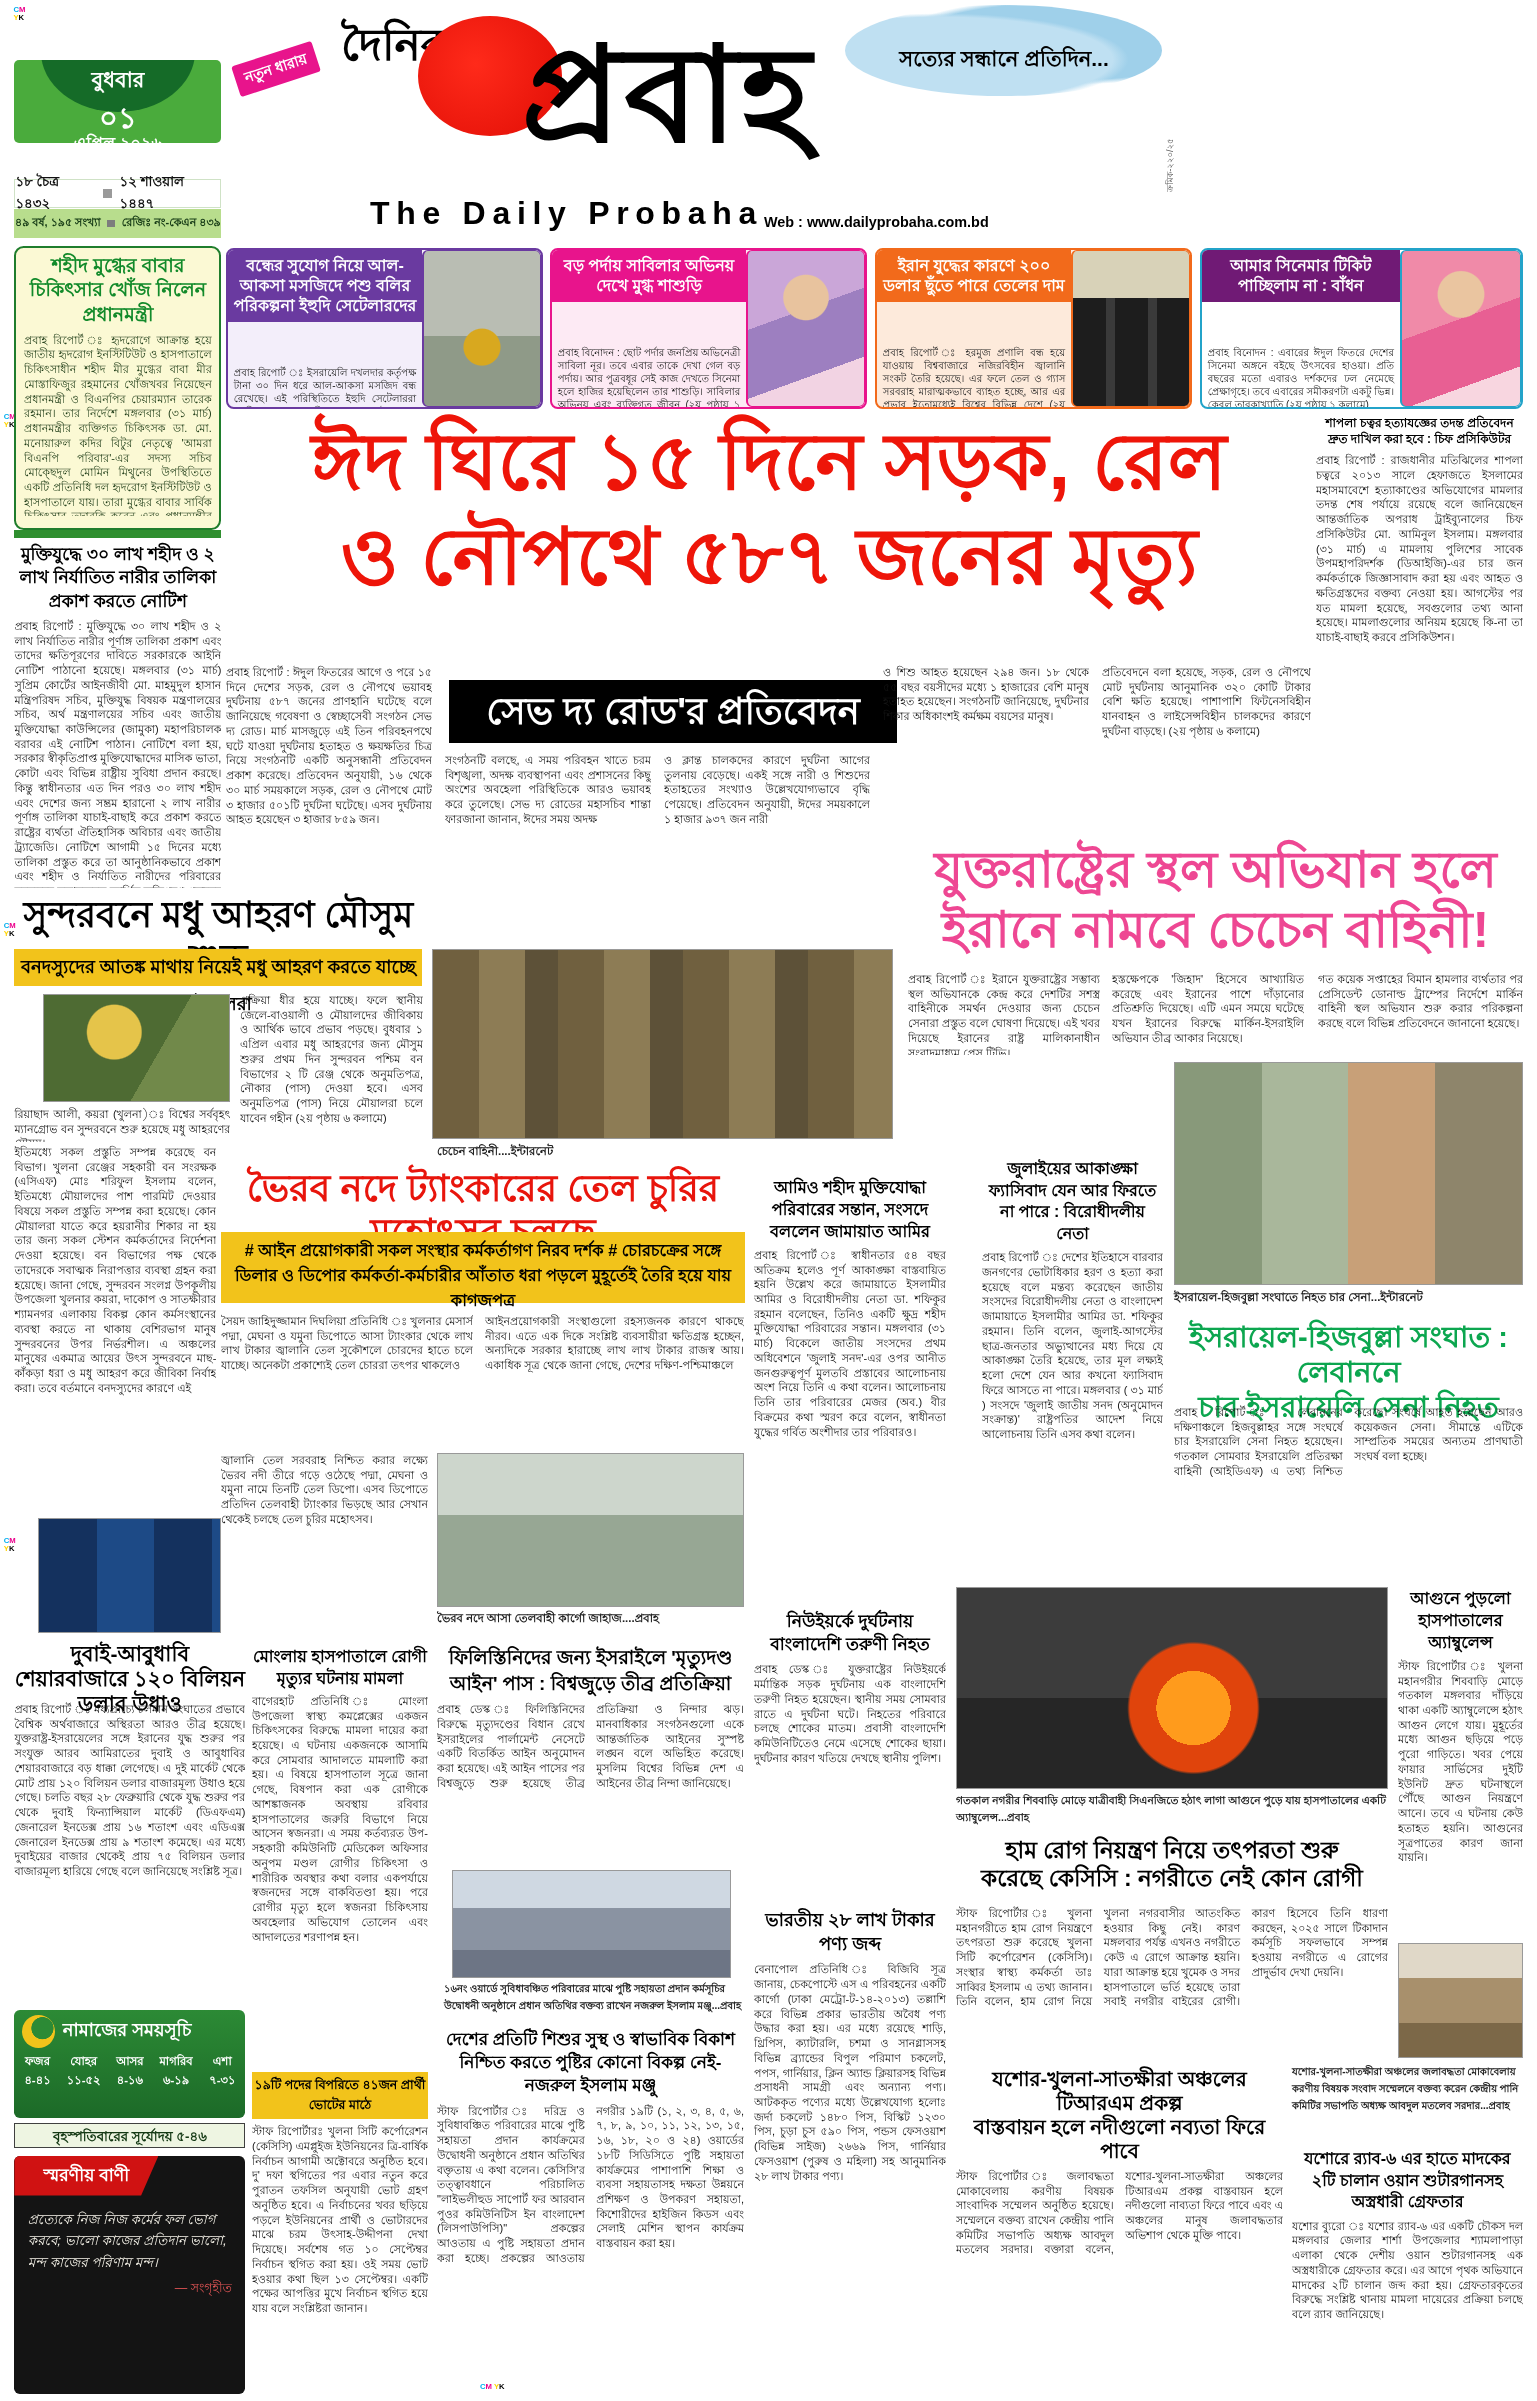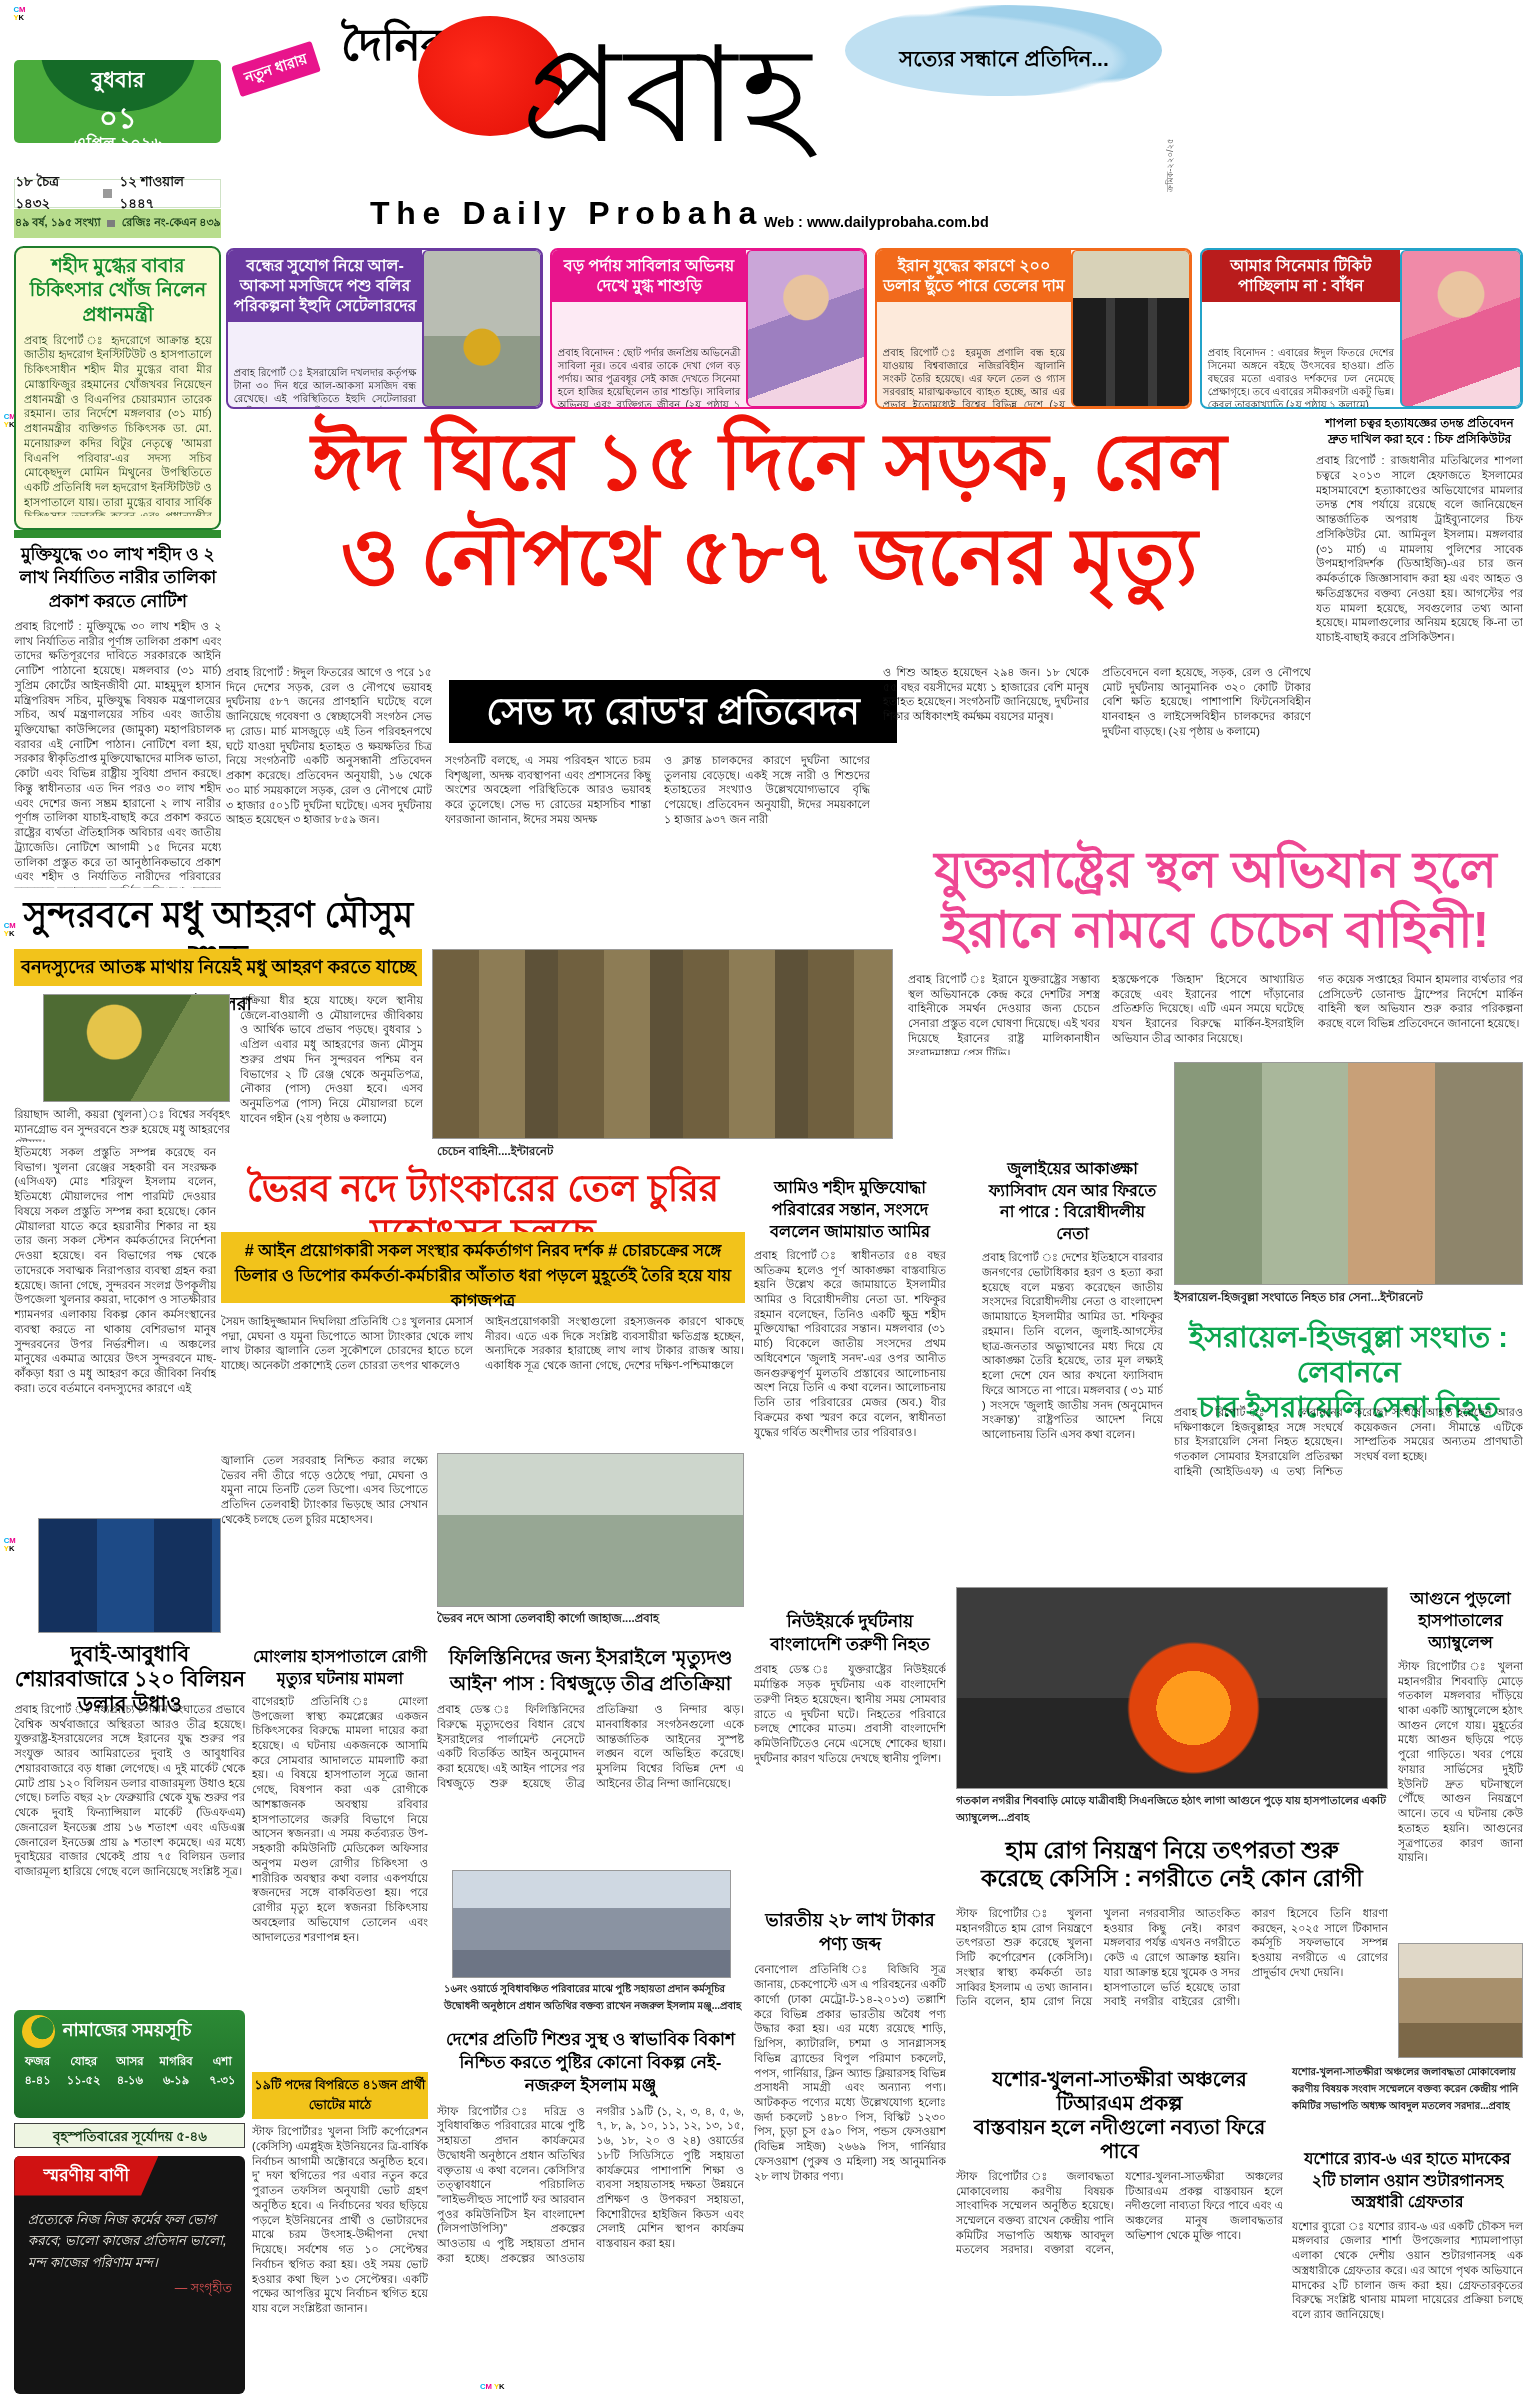--- a/index.html
+++ b/index.html
@@ -95,21 +95,21 @@
     <div class="body-text" style="margin-top:4.8px;height:183px;color:#1c3a14;">প্রবাহ রিপোর্ট ঃ হৃদরোগে আক্রান্ত হয়ে জাতীয় হৃদরোগ ইনস্টিটিউট ও হাসপাতালে চিকিৎসাধীন শহীদ মীর মুগ্ধের বাবা মীর মোস্তাফিজুর রহমানের খোঁজখবর নিয়েছেন প্রধানমন্ত্রী ও বিএনপির চেয়ারম্যান তারেক রহমান। তার নির্দেশে মঙ্গলবার (৩১ মার্চ) প্রধানমন্ত্রীর ব্যক্তিগত চিকিৎসক ডা. মো. মনোয়ারুল কদির বিটুর নেতৃত্বে 'আমরা বিএনপি পরিবার'-এর সদস্য সচিব মোক্ছেদুল মোমিন মিথুনের উপস্থিতিতে একটি প্রতিনিধি দল হৃদরোগ ইনস্টিটিউট ও হাসপাতালে যায়। তারা মুগ্ধের বাবার সার্বিক চিকিৎসার তদারকি করেন এবং প্রধানমন্ত্রীর সহমর্মিতার বার্তা পৌঁছে দেন। (২য় পৃষ্ঠায় ৭ কলামে)</div>
   </div>
   <div class="abs" style="left:14.4px;top:530px;width:207px;height:7.7px;background:#2f8f2f;"></div>
 
   <div class="abs" style="left:226px;top:4.8px;width:946px;height:240px;">
     <div class="abs cloud" style="right:9.6px;top:0px;width:317px;height:91px;"></div>
     <div class="abs" style="right:19px;top:38px;width:298px;text-align:center;font-weight:bold;font-size:21px;color:#000;">সত্যের সন্ধানে প্রতিদিন...</div>
     <div class="abs ribbon" style="left:7.7px;top:48px;">নতুন ধারায়</div>
     <div class="abs" style="left:115px;top:7.7px;font-size:44px;font-weight:bold;color:#000;">দৈনিক</div>
     <div class="abs red-circle" style="left:192px;top:11.5px;width:144px;height:120px;"></div>
-    <div class="abs" style="left:9.6px;top:17.3px;width:865px;text-align:center;font-size:133px;font-weight:400;color:#000;letter-spacing:3.8px;line-height:1.1;">প্রবাহ</div>
+    <div class="abs" style="left:9.6px;top:17.3px;width:865px;text-align:center;font-size:133px;font-weight:700;color:#000;letter-spacing:3.8px;line-height:1.1;">প্রবাহ</div>
     <div class="abs" style="left:144px;top:190px;font-size:32px;font-weight:bold;color:#000;letter-spacing:6.7px;">The Daily Probaha</div>
     <div class="abs" style="left:538px;top:209px;font-size:14.4px;font-weight:bold;color:#000;">Web : www.dailyprobaha.com.bd</div>
   </div>
   <div class="abs" style="left:1164px;top:192px;font-size:8.6px;color:#555;transform:rotate(-90deg);transform-origin:left top;">ক্রমিক-২২০/২৫</div>
 
 
   <div class="abs teaser" style="left:226px;top:248px;width:317px;height:161px;border-color:#6a3aa0;background:#f3eefa;">
     <div class="t-left">
       <div class="t-head" style="background:#6a3aa0;">বন্ধের সুযোগ নিয়ে আল-আকসা মসজিদে পশু বলির পরিকল্পনা ইহুদি সেটেলারদের</div>
       <div class="t-body">প্রবাহ রিপোর্ট ঃ ইসরায়েলি দখলদার কর্তৃপক্ষ টানা ৩০ দিন ধরে আল-আকসা মসজিদ বন্ধ রেখেছে। এই পরিস্থিতিতে ইহুদি সেটেলাররা মসজিদ চত্বরে পশু নিয়ে ঢোকার চেষ্টা করছে বলে সতর্ক করেছে জেরুজালেম (২য় পৃষ্ঠায় ১ কলামে)</div>
@@ -128,21 +128,21 @@
   <div class="abs teaser" style="left:875px;top:248px;width:317px;height:161px;border-color:#f26a1b;background:#fdeadb;">
     <div class="t-left">
       <div class="t-head" style="background:#f26a1b;">ইরান যুদ্ধের কারণে ২০০ ডলার ছুঁতে পারে তেলের দাম</div>
       <div class="t-body">প্রবাহ রিপোর্ট ঃ হরমুজ প্রণালি বন্ধ হয়ে যাওয়ায় বিশ্ববাজারে নজিরবিহীন জ্বালানি সংকট তৈরি হয়েছে। এর ফলে তেল ও গ্যাস সরবরাহ মারাত্মকভাবে ব্যাহত হচ্ছে, আর এর প্রভাব ইতোমধ্যেই বিশ্বের বিভিন্ন দেশে (২য় পৃষ্ঠায় ১ কলামে)</div>
     </div>
     <div class="t-photo photo ph-oil" style="border-color:#f26a1b;"></div>
   </div>
 
   <div class="abs teaser" style="left:1200px;top:248px;width:323px;height:161px;border-color:#23a3c9;background:#ffffff;">
     <div class="t-left">
-      <div class="t-head" style="background:#b91c1c;">আমার সিনেমার টিকিট পাচ্ছিলাম না : বাঁধন</div>
+      <div class="t-head" style="background:#701a75;">আমার সিনেমার টিকিট পাচ্ছিলাম না : বাঁধন</div>
       <div class="t-body">প্রবাহ বিনোদন : এবারের ঈদুল ফিতরে দেশের সিনেমা অঙ্গনে বইছে উৎসবের হাওয়া। প্রতি বছরের মতো এবারও দর্শকদের ঢল নেমেছে প্রেক্ষাগৃহে। তবে এবারের সমীকরণটা একটু ভিন্ন। কেবল তারকাখ্যাতি (২য় পৃষ্ঠায় ১ কলামে)</div>
     </div>
     <div class="t-photo photo ph-actress2" style="border-color:#23a3c9;"></div>
   </div>
 
   <div class="abs" style="left:226px;top:415px;width:1086px;height:246px;">
     <div class="hl" style="font-size:79px;color:#ee1509;font-weight:900;">ঈদ ঘিরে ১৫ দিনে সড়ক, রেল</div>
     <div class="hl" style="font-size:79px;color:#ee1509;font-weight:900;">ও নৌপথে ৫৮৭ জনের মৃত্যু</div>
   </div>
 

